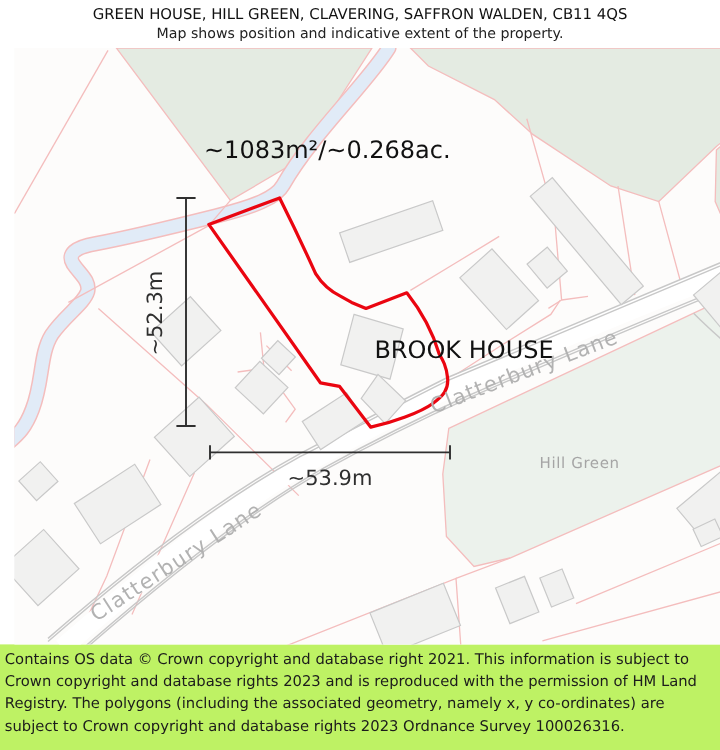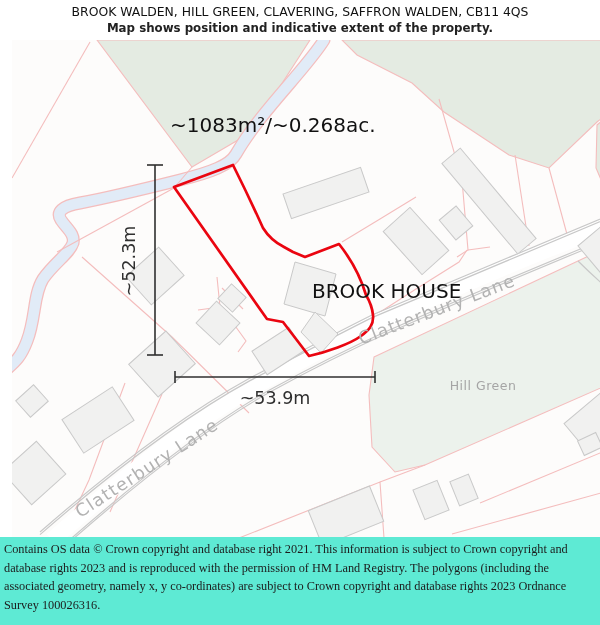--- a/index.html
+++ b/index.html
@@ -1,36 +1,36 @@
 <!DOCTYPE html>
 <html><head>
 <meta charset="utf-8">
 <style>
   html,body{margin:0;padding:0;background:#ffffff;}
   body{width:600px;height:625px;overflow:hidden;font-family:"DejaVu Sans",sans-serif;}
   .header{width:600px;height:40px;text-align:center;padding-top:4px;box-sizing:border-box;background:#ffffff;}
   .header .title{font-size:12.4px;color:#111;line-height:16px;white-space:nowrap;}
-  .header .subtitle{font-size:11.8px;color:#222;line-height:16px;white-space:nowrap;font-weight:bold;}
+  .header .subtitle{font-size:11.8px;color:#222;line-height:16px;white-space:nowrap;}
   .map-wrap{width:600px;height:497px;position:relative;background:#fdfcfb;margin-left:12px;}
   svg{display:block;}
   svg text{font-family:"DejaVu Sans",sans-serif;}
   .lbl-black{fill:#111;}
   .lbl-measure{fill:#2f2f2f;font-size:17.5px;}
   .lbl-area{font-size:20px;}
   .lbl-prop{font-size:20px;}
   .lbl-road{font-size:17.5px;letter-spacing:1.2px;}
   .lbl-place{font-size:12.5px;fill:#a5a5a5;letter-spacing:0.5px;}
-  .footer{width:600px;height:88px;box-sizing:border-box;padding:3px 3px 0 4px;background:#5eead4;font-family:Liberation Serif, serif;}
+  .footer{width:600px;height:88px;box-sizing:border-box;padding:3px 3px 0 4px;background:#bef264;}
   .footer p{margin:0;font-size:12.3px;line-height:18.6px;color:#1c1c1c;}
 </style>
 </head>
 <body>
 
 <div class="header">
-  <div class="title">BROOK WALDEN, HILL GREEN, CLAVERING, SAFFRON WALDEN, CB11 4QS</div>
+  <div class="title">GREEN HOUSE, HILL GREEN, CLAVERING, SAFFRON WALDEN, CB11 4QS</div>
   <div class="subtitle">Map shows position and indicative extent of the property.</div>
 </div>
 
 <div class="map-wrap">
 <svg width="600" height="497" viewBox="0 40 600 497">
 
   <rect x="0" y="40" width="600" height="497" fill="#fdfcfb"></rect>
 
   <g stroke-width="1.1" fill="#e4ebe2" stroke="#f4bdbd">
     <polygon points="85,40 298,40 238,133 180,167"></polygon>

